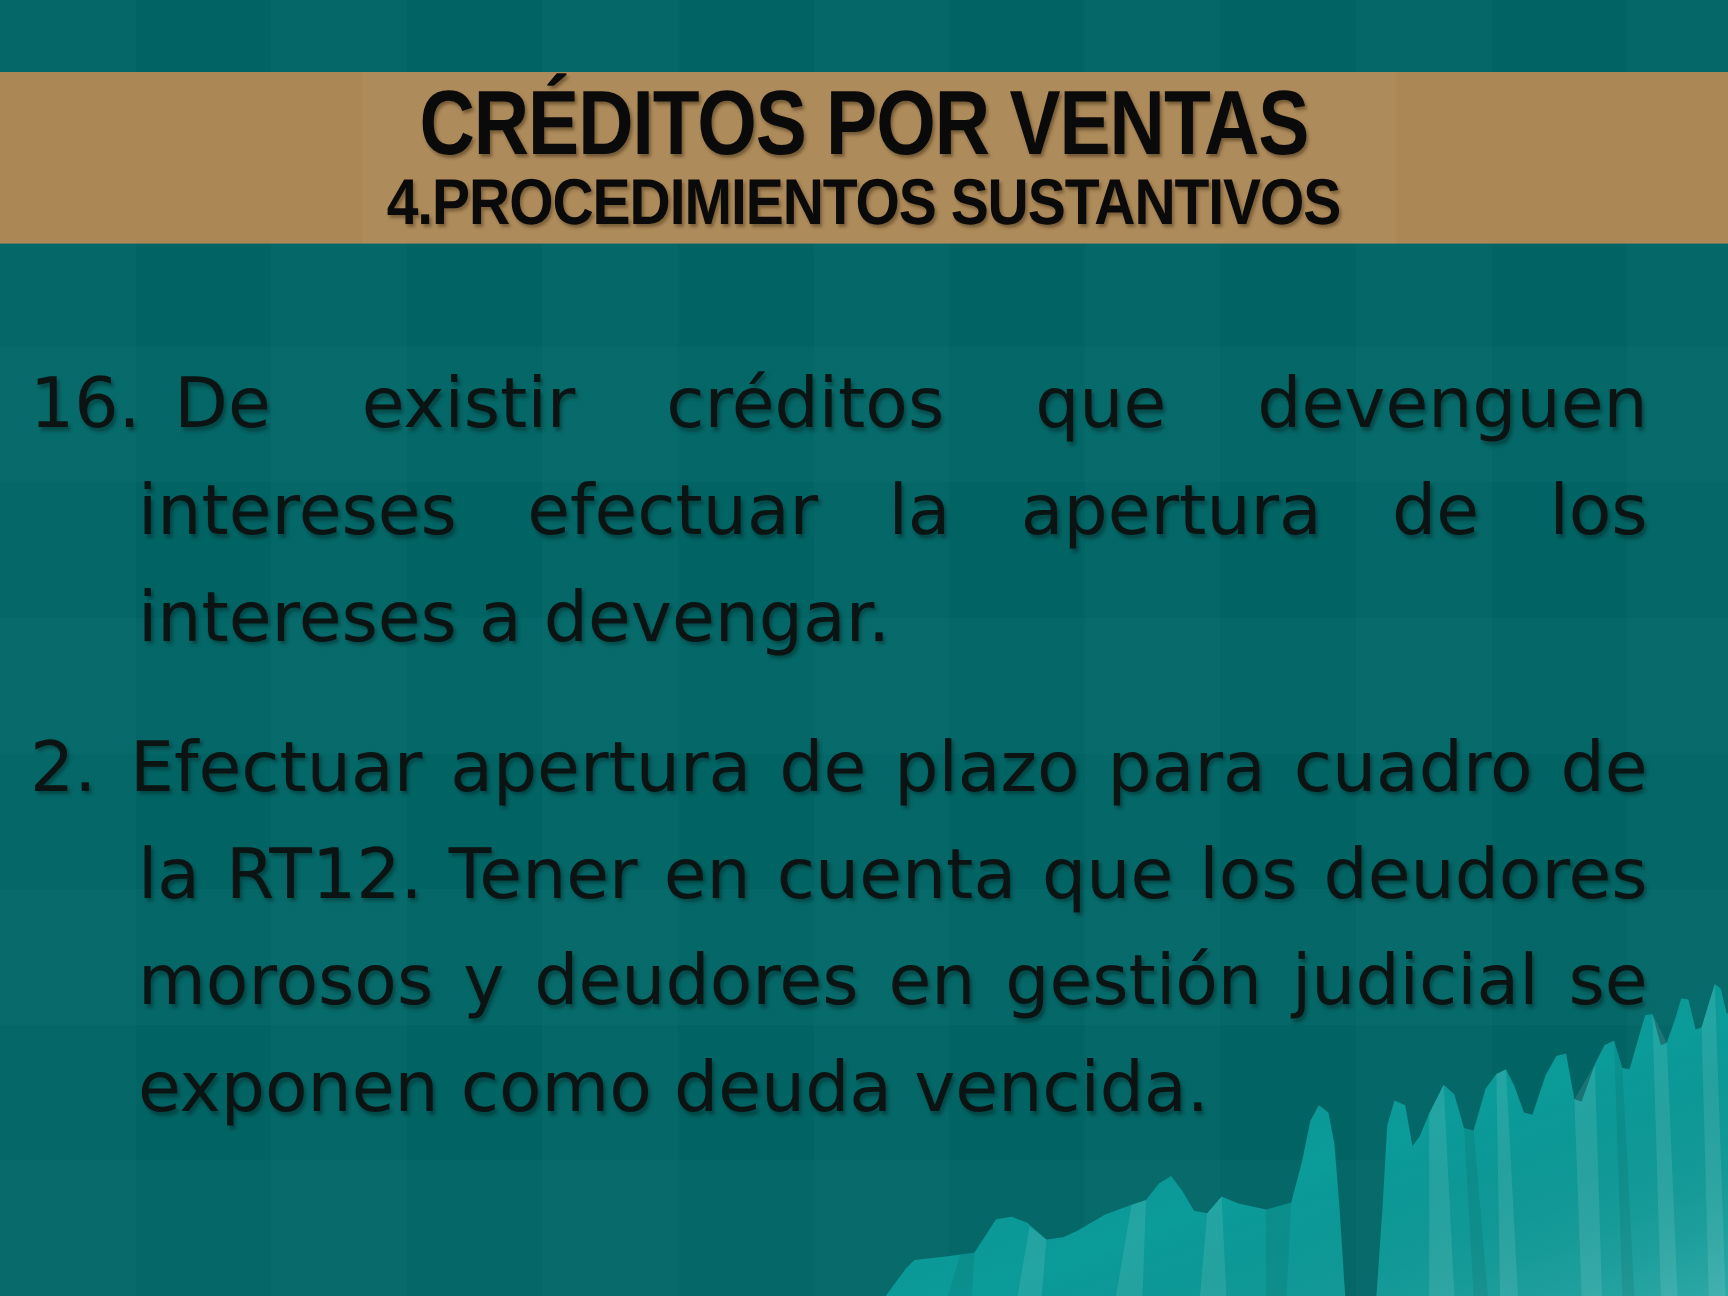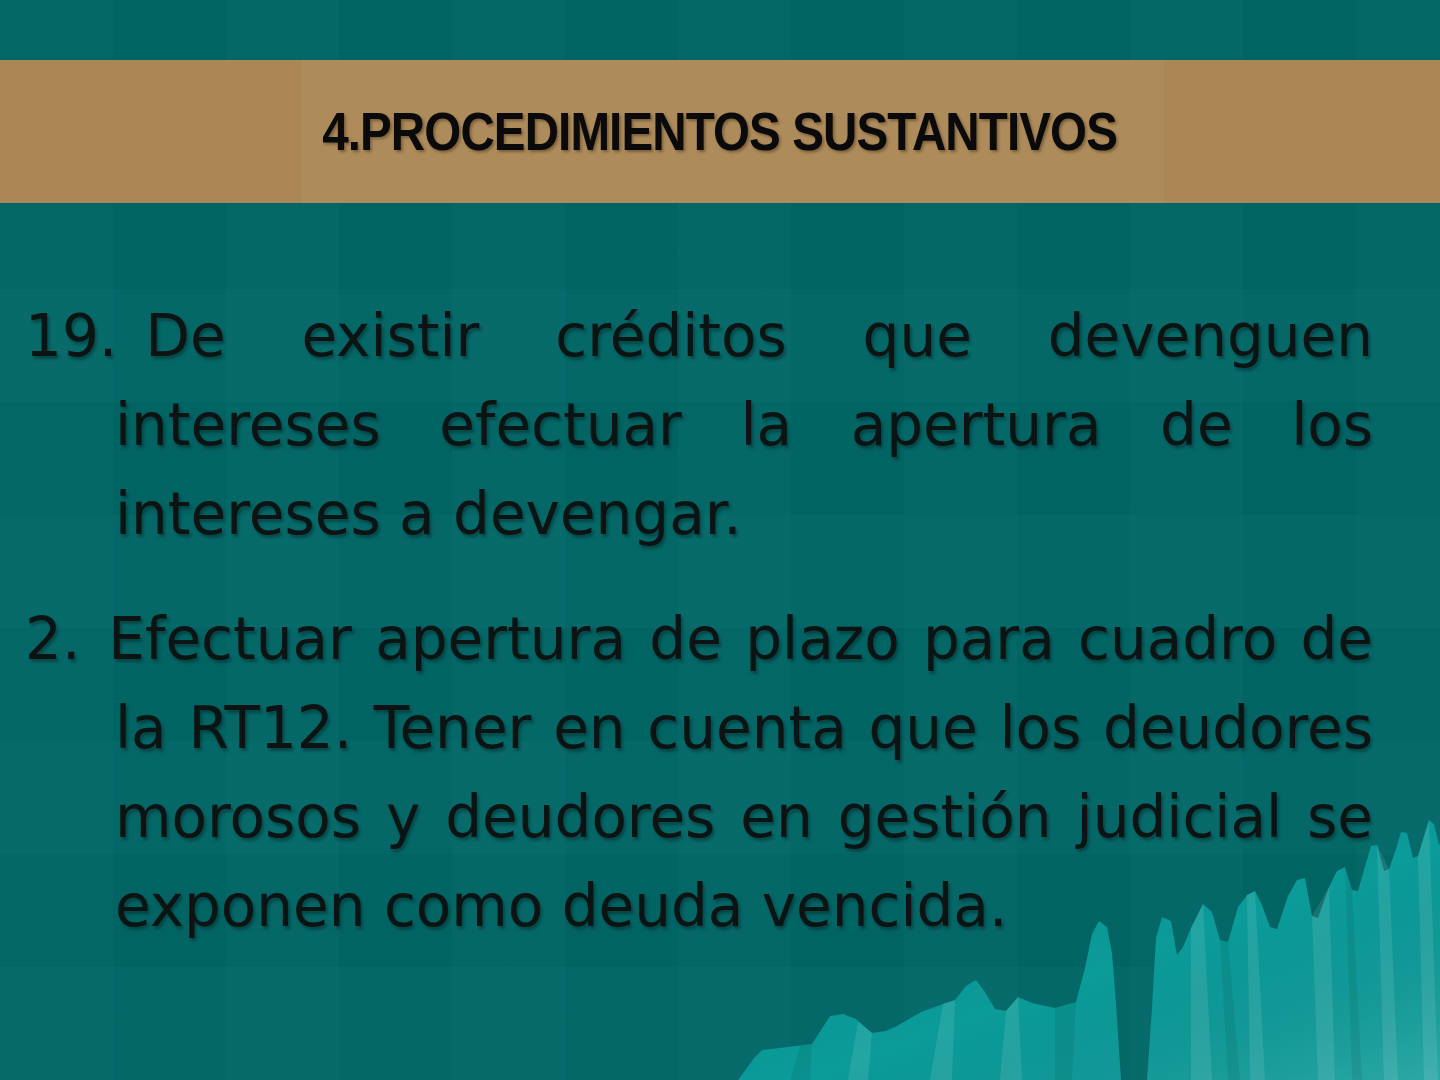--- a/index.html
+++ b/index.html
@@ -158,23 +158,26 @@
 
     <g fill="#000000" fill-opacity="0.07">
       <polygon points="790,1080 800,1046 812,1044 810,1080"></polygon>
       <polygon points="1055,1080 1055,1008 1076,1002 1072,1080"></polygon>
       <polygon points="1228,1080 1220,940 1228,942 1240,1080"></polygon>
       <polygon points="1352,1080 1345,867 1352,890 1362,1080"></polygon>
     </g>
   </svg>
 
   <header class="band">
+    <div class="title-line">
+      <span class="title">CRÉDITOS POR VENTAS</span>
+    </div>
     <div class="subtitle-line">
       <span class="subtitle">4.PROCEDIMIENTOS SUSTANTIVOS</span>
     </div>
   </header>
 
   <main class="content">
-    <div class="item"><span class="num">19.</span><span class="txt">De existir créditos que devenguen intereses efectuar la apertura de los intereses a devengar.</span></div>
+    <div class="item"><span class="num">16.</span><span class="txt">De existir créditos que devenguen intereses efectuar la apertura de los intereses a devengar.</span></div>
     <div class="item"><span class="num">2.</span><span class="txt">Efectuar apertura de plazo para cuadro de la RT12. Tener en cuenta que los deudores morosos y deudores en gestión judicial se exponen como deuda vencida.</span></div>
   </main>
 
 </div>
 
 </body></html>

